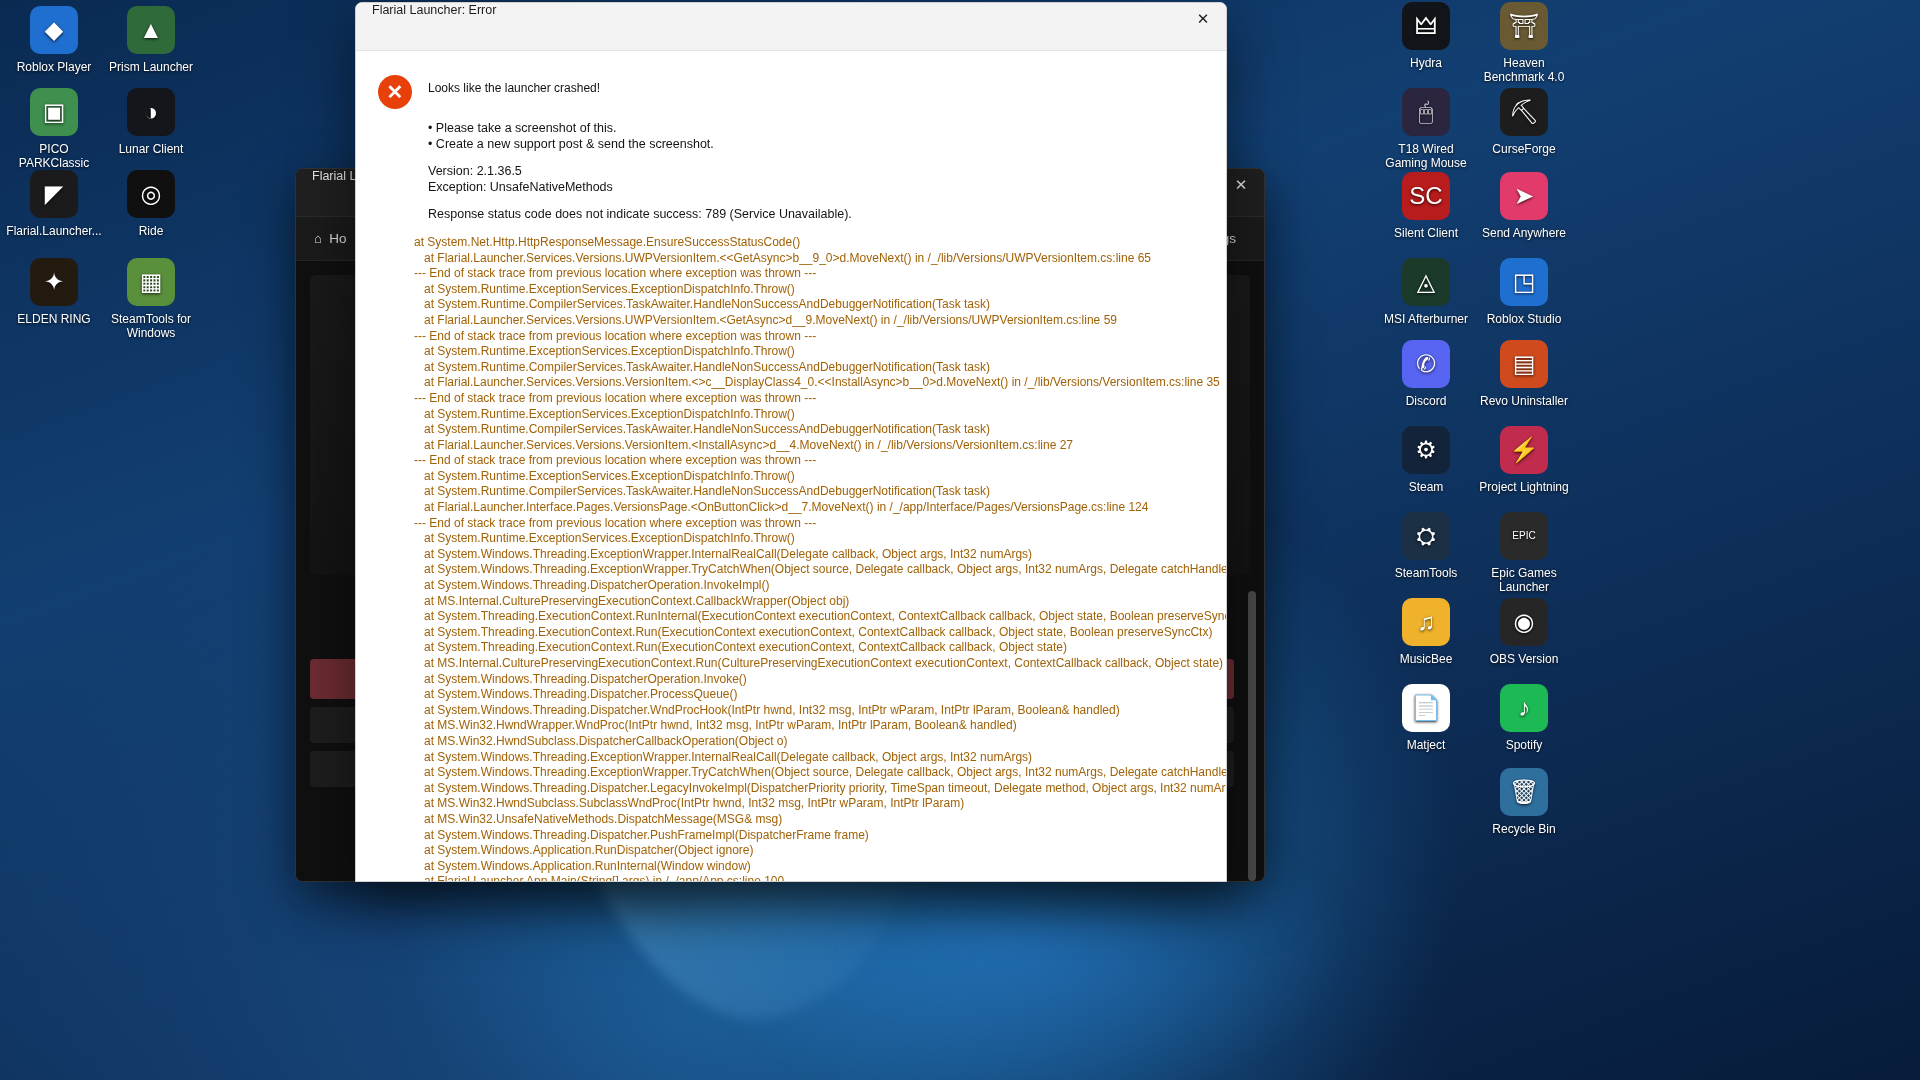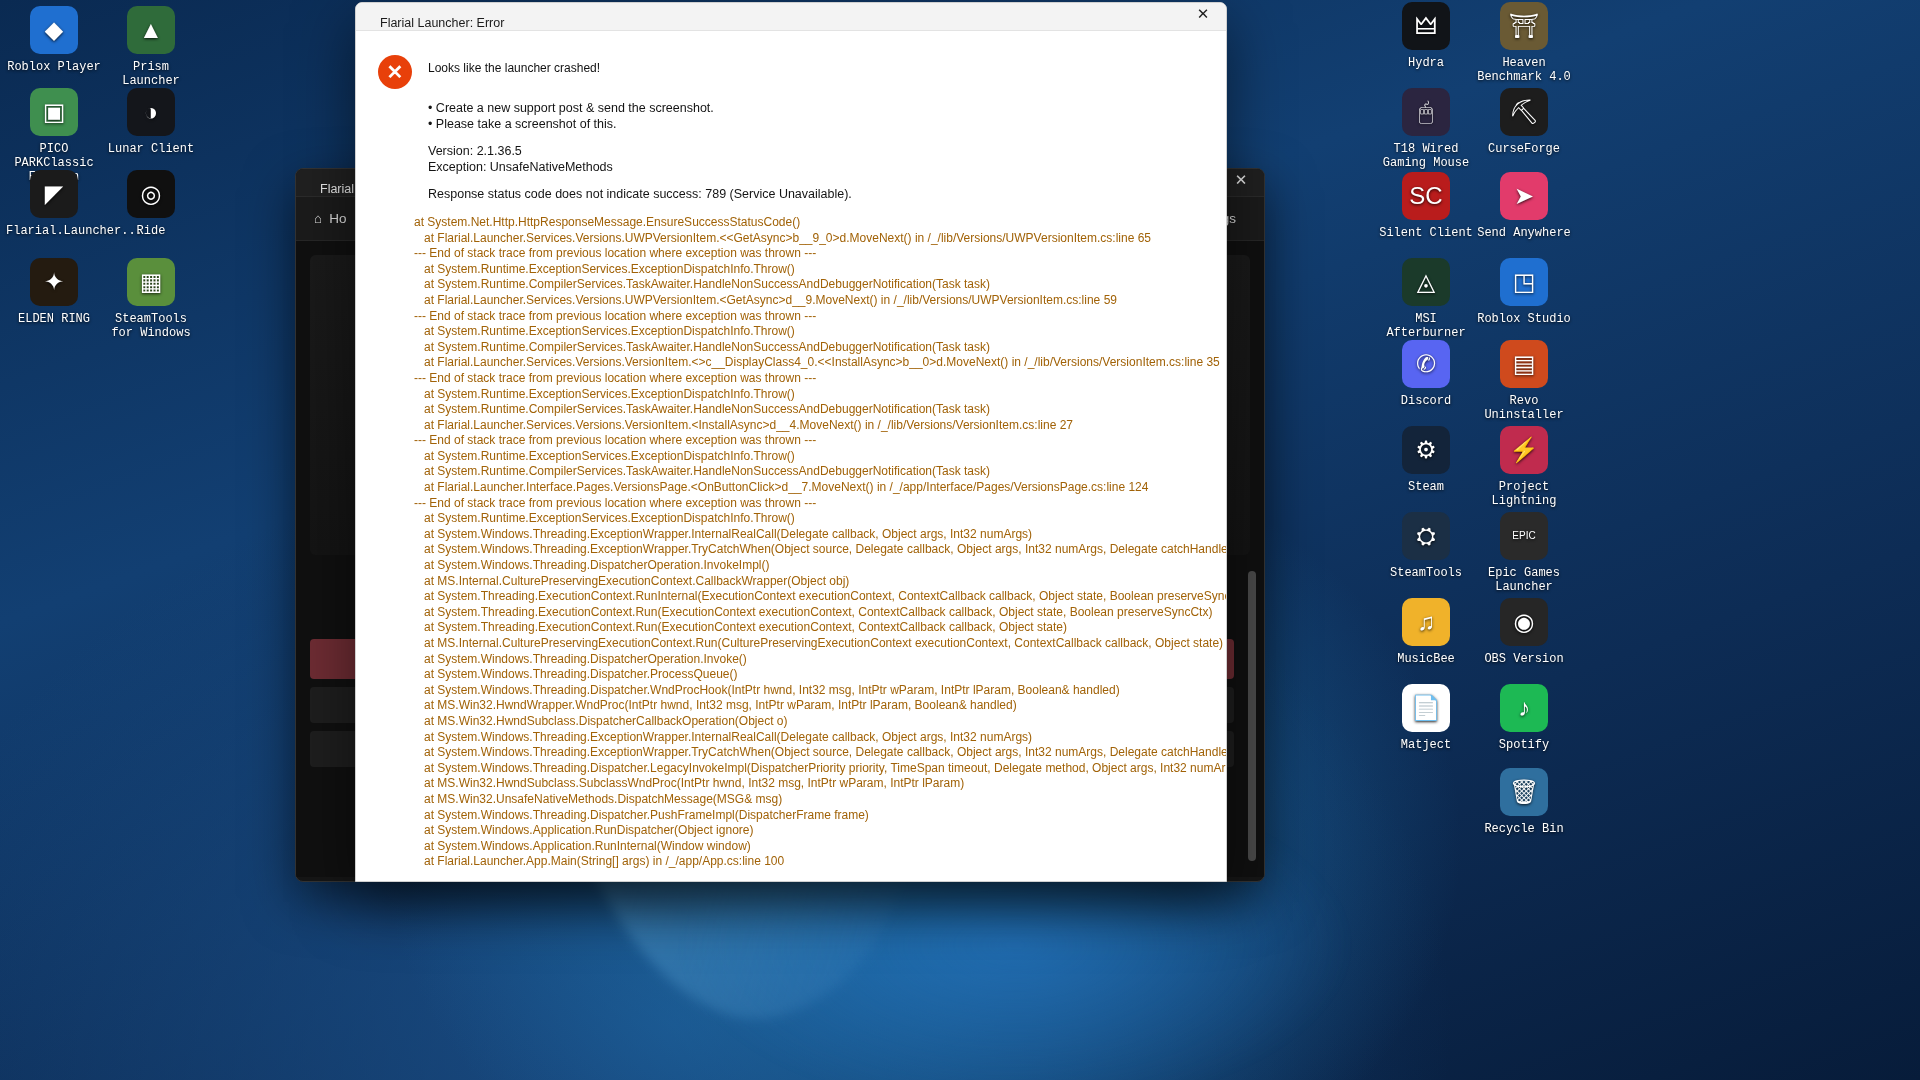--- a/index.html
+++ b/index.html
@@ -53,35 +53,35 @@
   .desk-icon .glyph {
     width: 48px; height: 48px;
     margin: 0 auto 6px auto;
     border-radius: 10px;
     display: flex; align-items: center; justify-content: center;
     font-size: 24px;
     color: #fff;
     overflow: hidden;
     position: relative;
   }
-  .desk-icon .label { display: block; font-family: Liberation Mono, monospace; }
+  .desk-icon .label { display: block; }
 
   
   .window {
     position: absolute;
     background: #1c1c1c;
     border: 1px solid #3a3a3a;
     box-shadow: 0 18px 50px rgba(0,0,0,0.55);
     overflow: hidden;
   }
   .titlebar {
-    height: 28px;
-    display: flex; align-items: flex-end;
+    height: 48px;
+    display: flex; align-items: flex-start;
     font-size: 12.5px;
-    padding-left: 24px;
+    padding-left: 16px;
     user-select: none;
   }
   .titlebar .title { flex: 1; }
   .winbtn {
     width: 46px; height: 32px;
     display: flex; align-items: center; justify-content: center;
     font-size: 15px;
   }
 
   
@@ -341,22 +341,22 @@
     <span class="title">Flarial Launcher: Error</span>
     <div class="winbtn close">✕</div>
   </div>
   <div class="dlg-body">
     <div class="err-head">
       <div class="err-circle">✕</div>
       <div class="err-headline">Looks like the launcher crashed!</div>
     </div>
     <div class="err-text">
       <div class="blank"></div>
+      <div>• Please take a screenshot of this.</div>
       <div>• Create a new support post &amp; send the screenshot.</div>
-      <div>• Please take a screenshot of this.</div>
       <div class="blank"></div>
       <div>Version: 2.1.36.5</div>
       <div>Exception: UnsafeNativeMethods</div>
       <div class="blank"></div>
       <div>Response status code does not indicate success: 789 (Service Unavailable).</div>
     </div>
     <div class="trace" id="stack-trace"><span class="ind">at System.Net.Http.HttpResponseMessage.EnsureSuccessStatusCode()</span><span class="ind">   at Flarial.Launcher.Services.Versions.UWPVersionItem.&lt;&lt;GetAsync&gt;b__9_0&gt;d.MoveNext() in /_/lib/Versions/UWPVersionItem.cs:line 65</span><span class="ind">--- End of stack trace from previous location where exception was thrown ---</span><span class="ind">   at System.Runtime.ExceptionServices.ExceptionDispatchInfo.Throw()</span><span class="ind">   at System.Runtime.CompilerServices.TaskAwaiter.HandleNonSuccessAndDebuggerNotification(Task task)</span><span class="ind">   at Flarial.Launcher.Services.Versions.UWPVersionItem.&lt;GetAsync&gt;d__9.MoveNext() in /_/lib/Versions/UWPVersionItem.cs:line 59</span><span class="ind">--- End of stack trace from previous location where exception was thrown ---</span><span class="ind">   at System.Runtime.ExceptionServices.ExceptionDispatchInfo.Throw()</span><span class="ind">   at System.Runtime.CompilerServices.TaskAwaiter.HandleNonSuccessAndDebuggerNotification(Task task)</span><span class="ind">   at Flarial.Launcher.Services.Versions.VersionItem.&lt;&gt;c__DisplayClass4_0.&lt;&lt;InstallAsync&gt;b__0&gt;d.MoveNext() in /_/lib/Versions/VersionItem.cs:line 35</span><span class="ind">--- End of stack trace from previous location where exception was thrown ---</span><span class="ind">   at System.Runtime.ExceptionServices.ExceptionDispatchInfo.Throw()</span><span class="ind">   at System.Runtime.CompilerServices.TaskAwaiter.HandleNonSuccessAndDebuggerNotification(Task task)</span><span class="ind">   at Flarial.Launcher.Services.Versions.VersionItem.&lt;InstallAsync&gt;d__4.MoveNext() in /_/lib/Versions/VersionItem.cs:line 27</span><span class="ind">--- End of stack trace from previous location where exception was thrown ---</span><span class="ind">   at System.Runtime.ExceptionServices.ExceptionDispatchInfo.Throw()</span><span class="ind">   at System.Runtime.CompilerServices.TaskAwaiter.HandleNonSuccessAndDebuggerNotification(Task task)</span><span class="ind">   at Flarial.Launcher.Interface.Pages.VersionsPage.&lt;OnButtonClick&gt;d__7.MoveNext() in /_/app/Interface/Pages/VersionsPage.cs:line 124</span><span class="ind">--- End of stack trace from previous location where exception was thrown ---</span><span class="ind">   at System.Runtime.ExceptionServices.ExceptionDispatchInfo.Throw()</span><span class="ind">   at System.Windows.Threading.ExceptionWrapper.InternalRealCall(Delegate callback, Object args, Int32 numArgs)</span><span class="ind">   at System.Windows.Threading.ExceptionWrapper.TryCatchWhen(Object source, Delegate callback, Object args, Int32 numArgs, Delegate catchHandler)</span><span class="ind">   at System.Windows.Threading.DispatcherOperation.InvokeImpl()</span><span class="ind">   at MS.Internal.CulturePreservingExecutionContext.CallbackWrapper(Object obj)</span><span class="ind">   at System.Threading.ExecutionContext.RunInternal(ExecutionContext executionContext, ContextCallback callback, Object state, Boolean preserveSyncCtx)</span><span class="ind">   at System.Threading.ExecutionContext.Run(ExecutionContext executionContext, ContextCallback callback, Object state, Boolean preserveSyncCtx)</span><span class="ind">   at System.Threading.ExecutionContext.Run(ExecutionContext executionContext, ContextCallback callback, Object state)</span><span class="ind">   at MS.Internal.CulturePreservingExecutionContext.Run(CulturePreservingExecutionContext executionContext, ContextCallback callback, Object state)</span><span class="ind">   at System.Windows.Threading.DispatcherOperation.Invoke()</span><span class="ind">   at System.Windows.Threading.Dispatcher.ProcessQueue()</span><span class="ind">   at System.Windows.Threading.Dispatcher.WndProcHook(IntPtr hwnd, Int32 msg, IntPtr wParam, IntPtr lParam, Boolean&amp; handled)</span><span class="ind">   at MS.Win32.HwndWrapper.WndProc(IntPtr hwnd, Int32 msg, IntPtr wParam, IntPtr lParam, Boolean&amp; handled)</span><span class="ind">   at MS.Win32.HwndSubclass.DispatcherCallbackOperation(Object o)</span><span class="ind">   at System.Windows.Threading.ExceptionWrapper.InternalRealCall(Delegate callback, Object args, Int32 numArgs)</span><span class="ind">   at System.Windows.Threading.ExceptionWrapper.TryCatchWhen(Object source, Delegate callback, Object args, Int32 numArgs, Delegate catchHandler)</span><span class="ind">   at System.Windows.Threading.Dispatcher.LegacyInvokeImpl(DispatcherPriority priority, TimeSpan timeout, Delegate method, Object args, Int32 numArgs)</span><span class="ind">   at MS.Win32.HwndSubclass.SubclassWndProc(IntPtr hwnd, Int32 msg, IntPtr wParam, IntPtr lParam)</span><span class="ind">   at MS.Win32.UnsafeNativeMethods.DispatchMessage(MSG&amp; msg)</span><span class="ind">   at System.Windows.Threading.Dispatcher.PushFrameImpl(DispatcherFrame frame)</span><span class="ind">   at System.Windows.Application.RunDispatcher(Object ignore)</span><span class="ind">   at System.Windows.Application.RunInternal(Window window)</span><span class="ind">   at Flarial.Launcher.App.Main(String[] args) in /_/app/App.cs:line 100</span></div>
   </div>
 </div>
 

